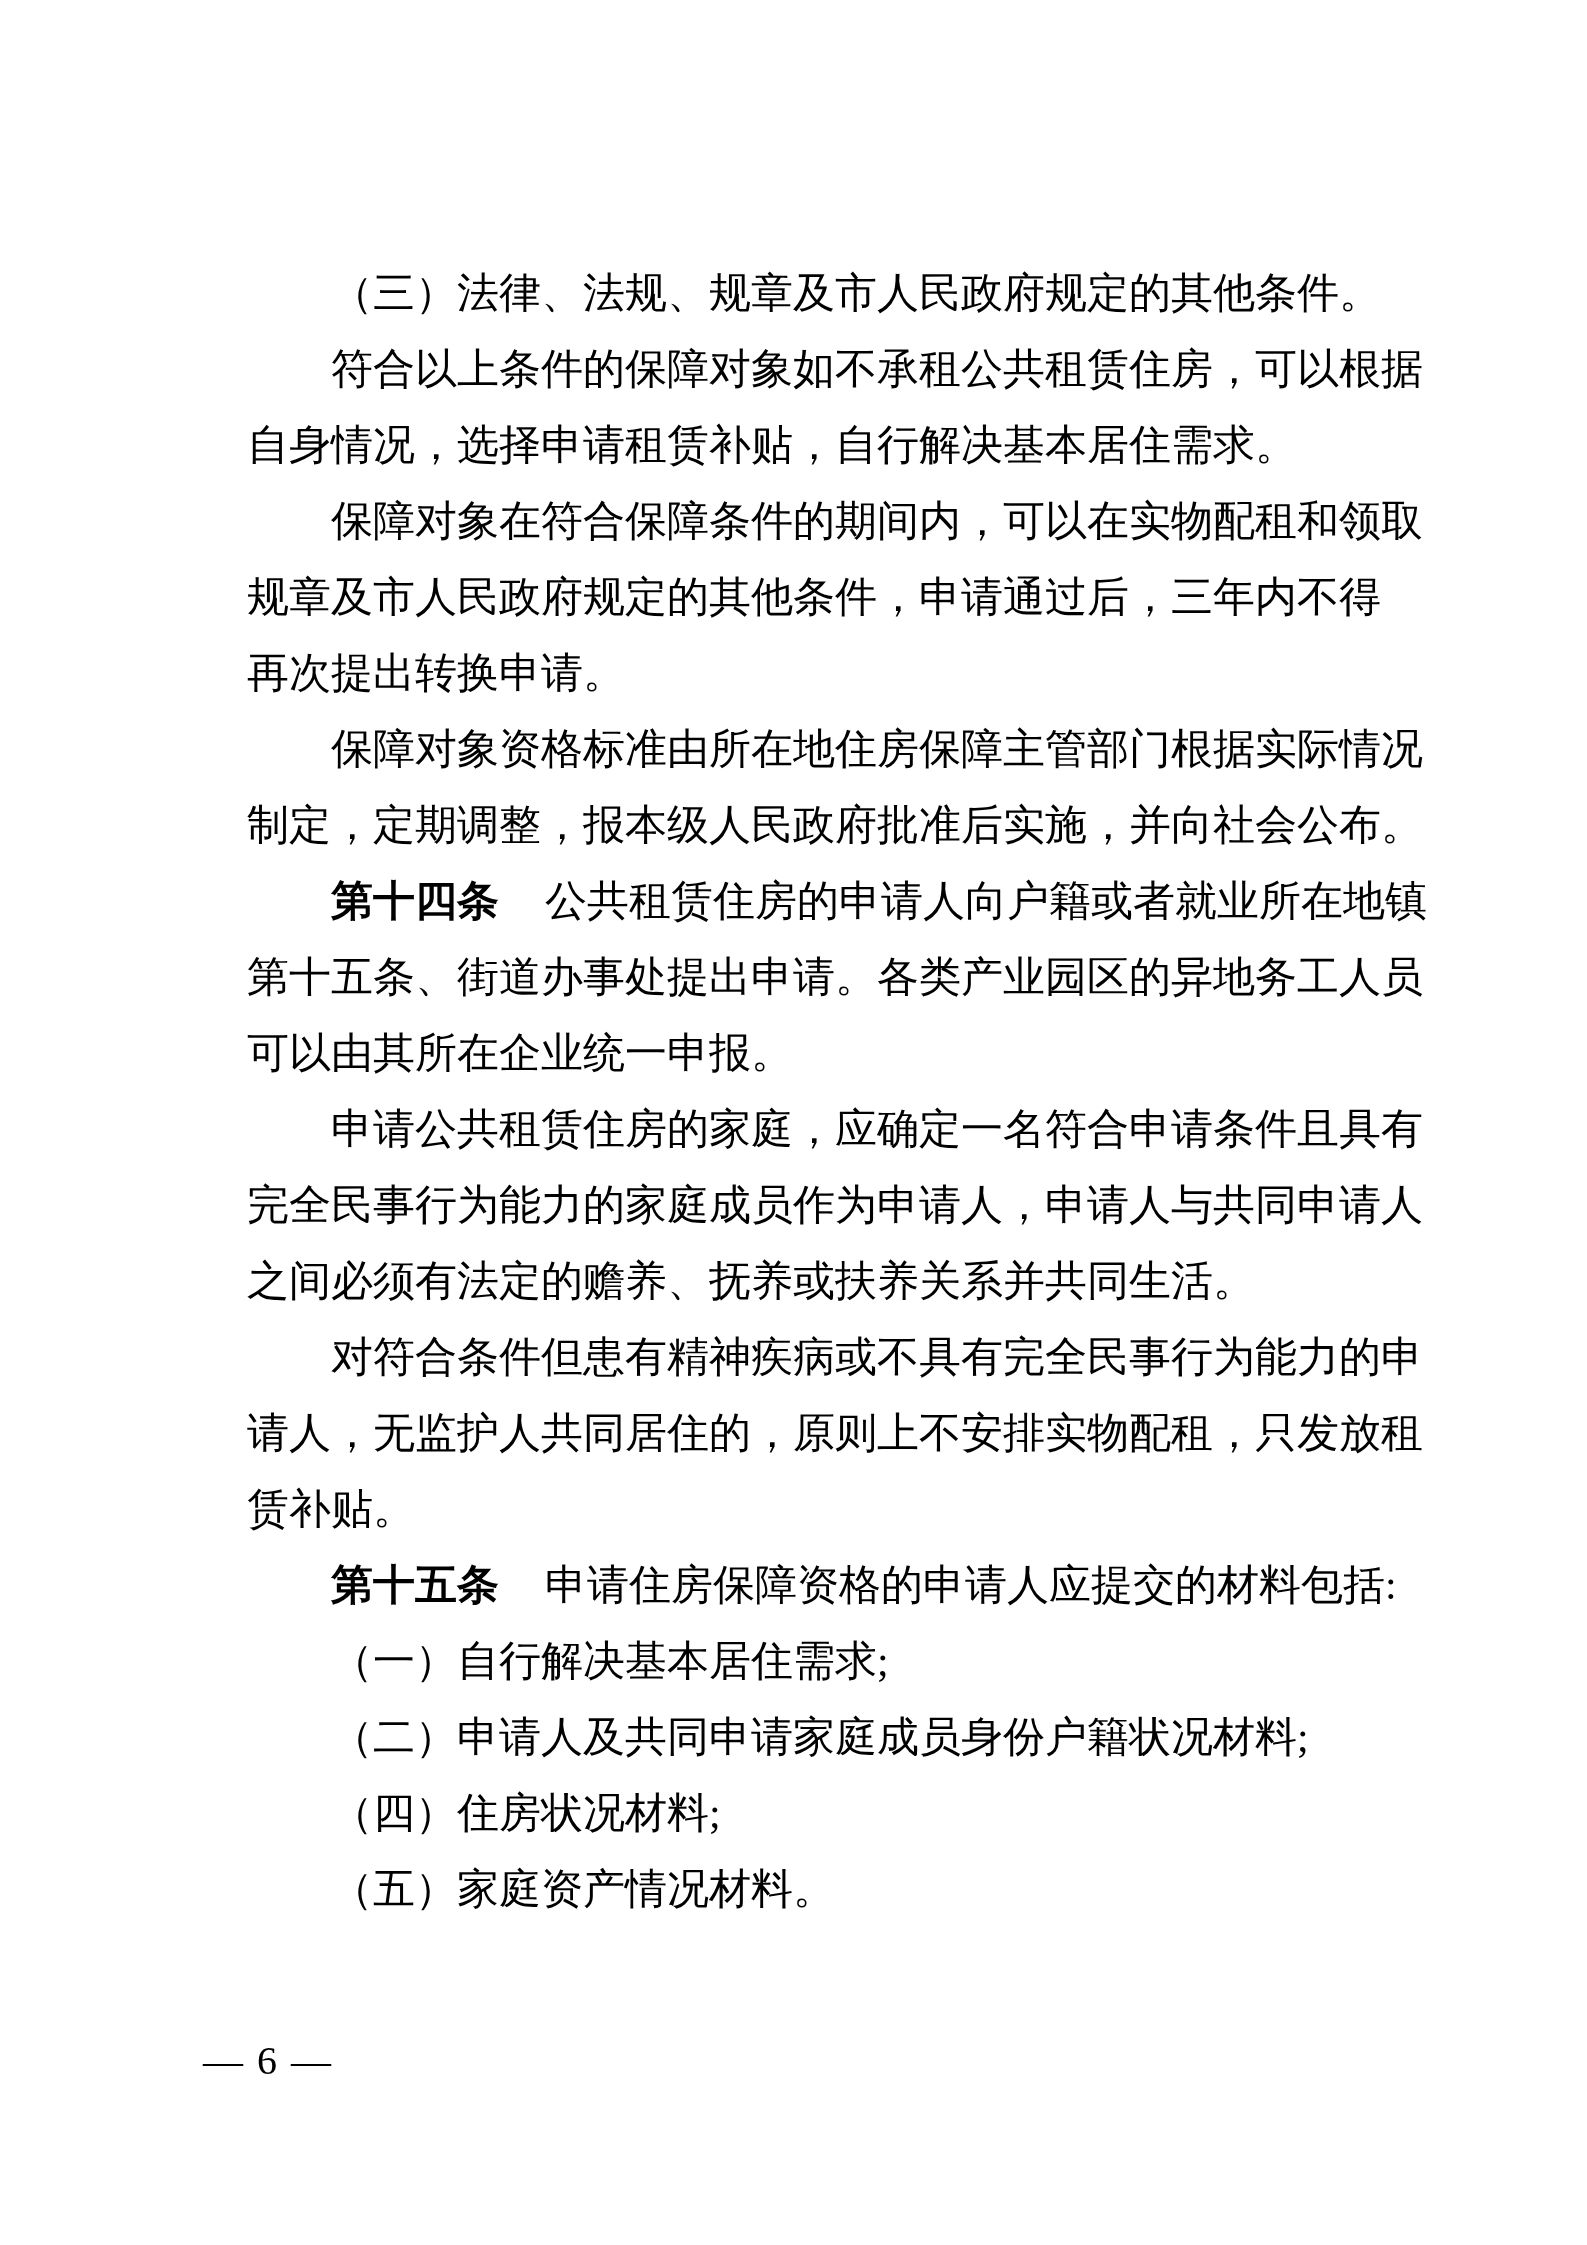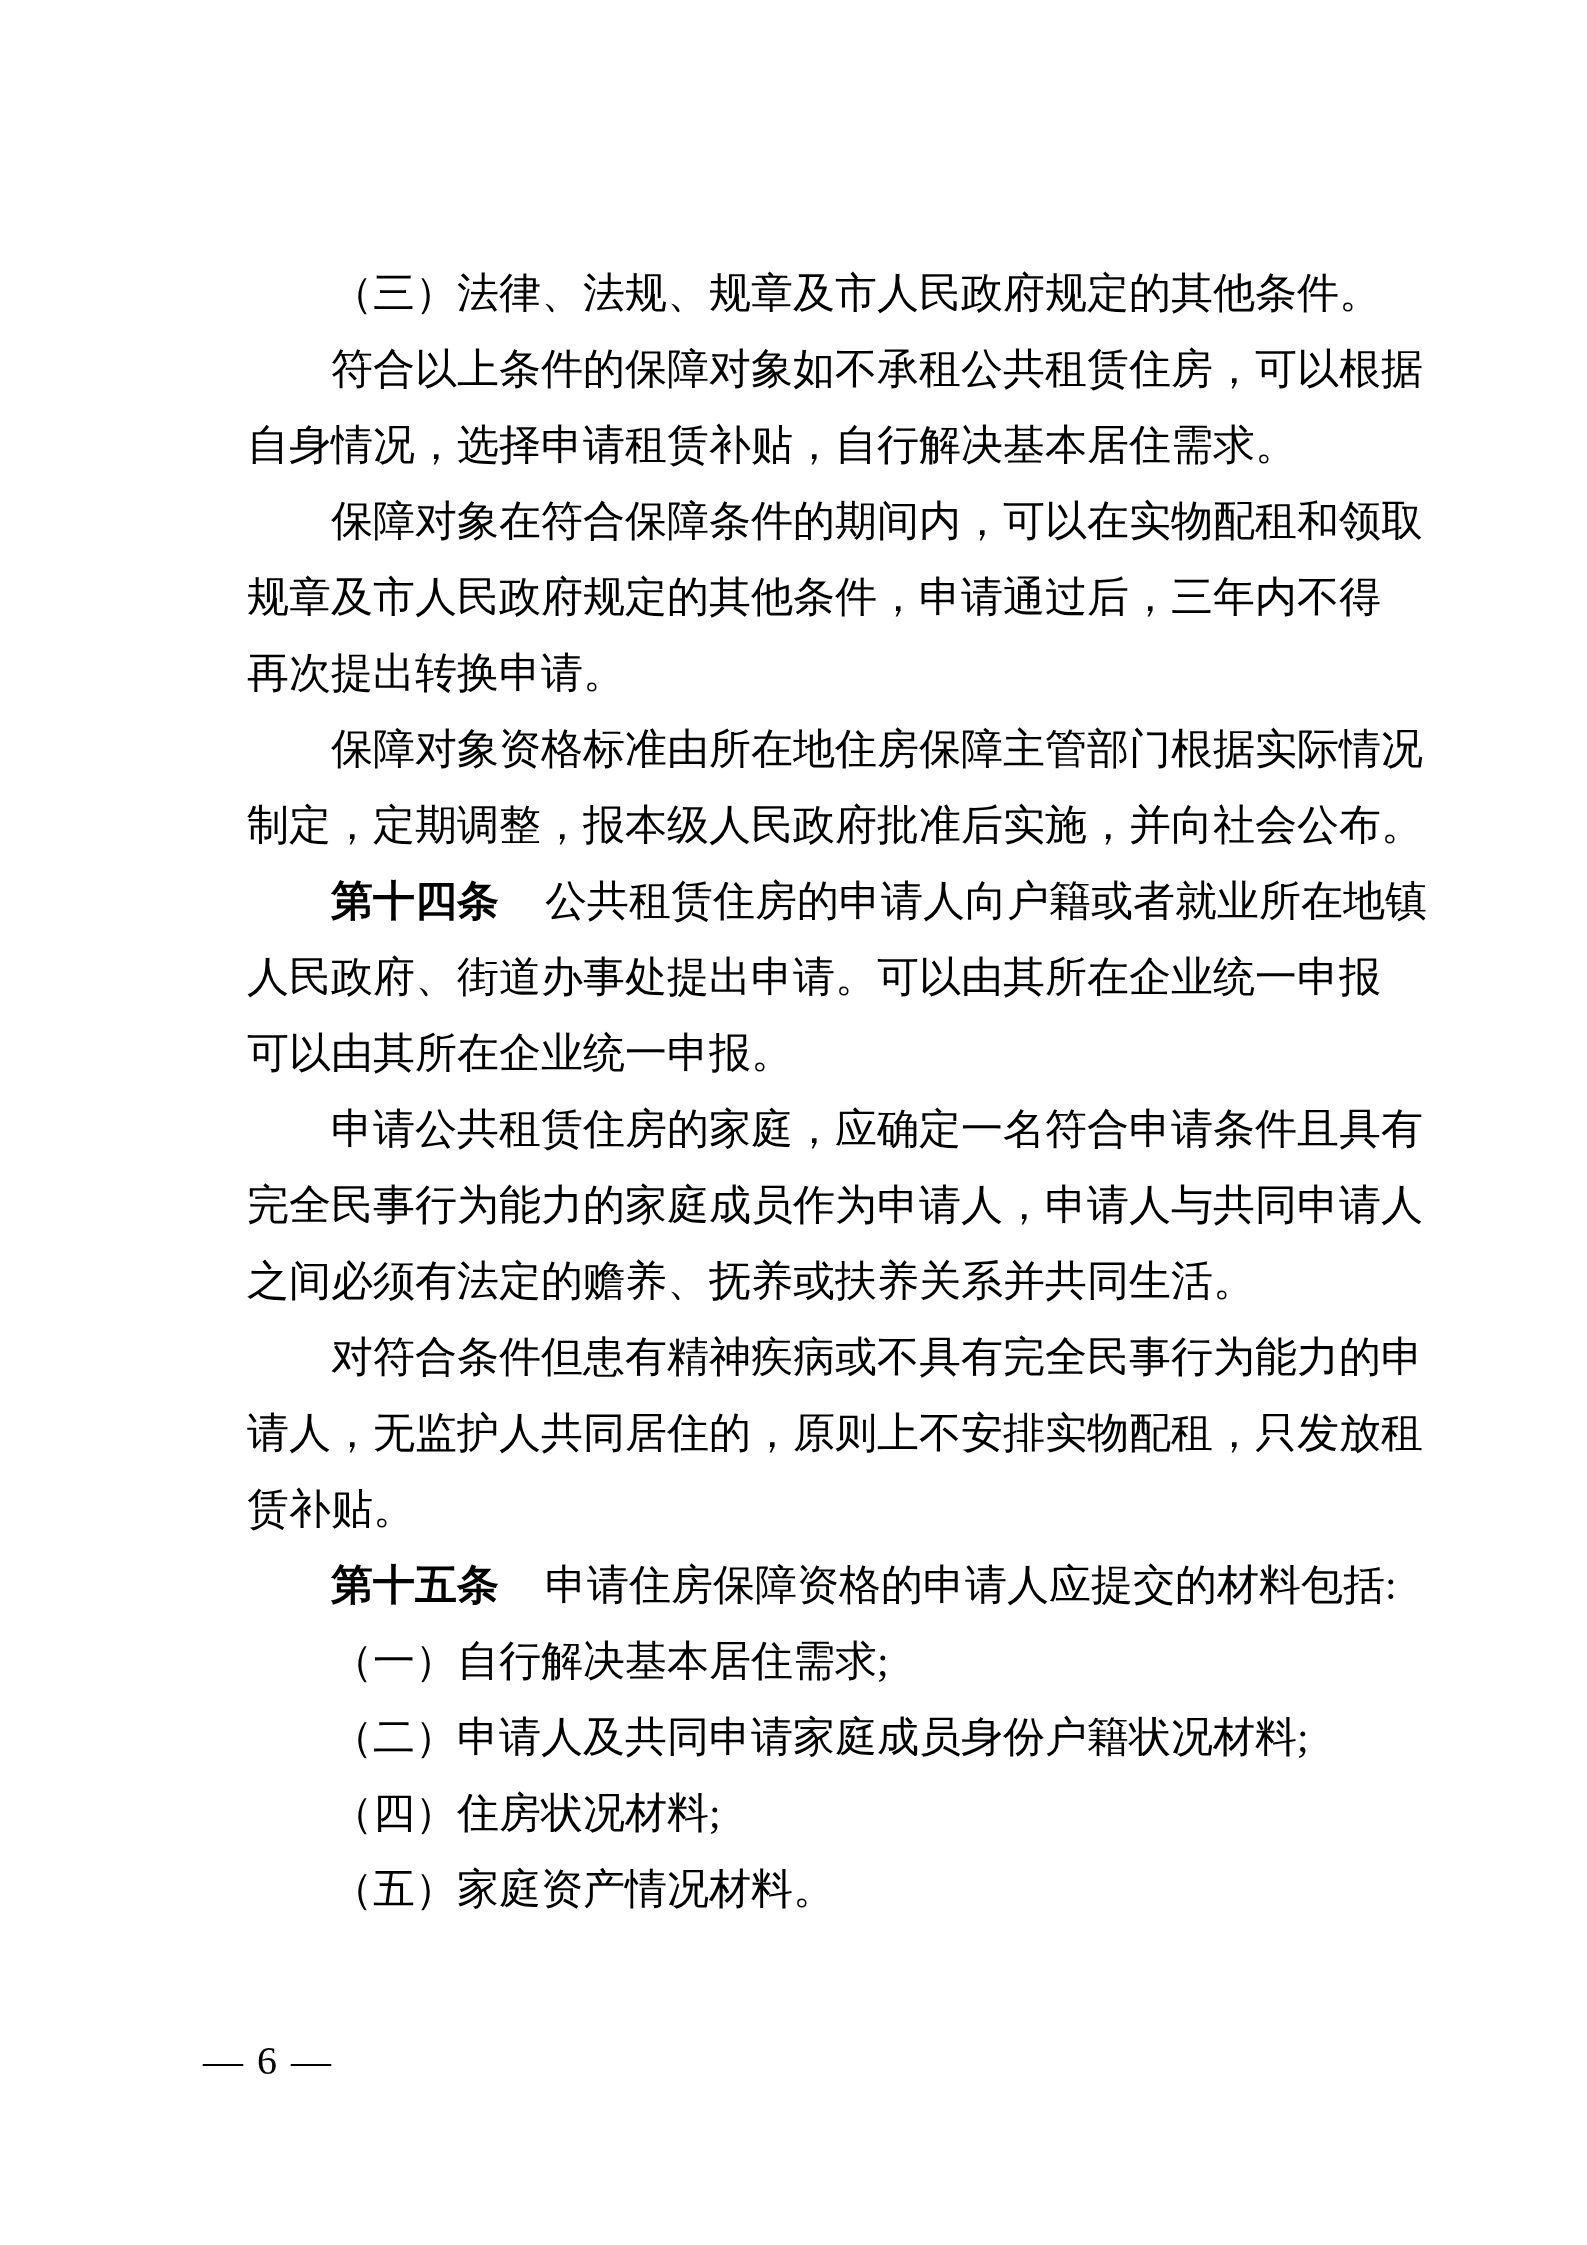--- a/index.html
+++ b/index.html
@@ -62,21 +62,21 @@
   <div class="text-block" id="text-block">
       <div class="line indent"><span class="run">（三）法律、法规、规章及市人民政府规定的其他条件。</span></div>
       <div class="line indent"><span class="run">符合以上条件的保障对象如不承租公共租赁住房，可以根据</span></div>
       <div class="line"><span class="run">自身情况，选择申请租赁补贴，自行解决基本居住需求。</span></div>
       <div class="line indent"><span class="run">保障对象在符合保障条件的期间内，可以在实物配租和领取</span></div>
       <div class="line"><span class="run">规章及市人民政府规定的其他条件，申请通过后，三年内不得</span></div>
       <div class="line"><span class="run">再次提出转换申请。</span></div>
       <div class="line indent"><span class="run">保障对象资格标准由所在地住房保障主管部门根据实际情况</span></div>
       <div class="line"><span class="run">制定，定期调整，报本级人民政府批准后实施，并向社会公布。</span></div>
       <div class="line indent"><span class="run bold gap">第十四条</span><span class="run">公共租赁住房的申请人向户籍或者就业所在地镇</span></div>
-      <div class="line"><span class="run">人民政府、街道办事处提出申请。可以由其所在企业统一申报</span></div>
+      <div class="line"><span class="run">第十五条、街道办事处提出申请。各类产业园区的异地务工人员</span></div>
       <div class="line"><span class="run">可以由其所在企业统一申报。</span></div>
       <div class="line indent"><span class="run">申请公共租赁住房的家庭，应确定一名符合申请条件且具有</span></div>
       <div class="line"><span class="run">完全民事行为能力的家庭成员作为申请人，申请人与共同申请人</span></div>
       <div class="line"><span class="run">之间必须有法定的赡养、抚养或扶养关系并共同生活。</span></div>
       <div class="line indent"><span class="run">对符合条件但患有精神疾病或不具有完全民事行为能力的申</span></div>
       <div class="line"><span class="run">请人，无监护人共同居住的，原则上不安排实物配租，只发放租</span></div>
       <div class="line"><span class="run">赁补贴。</span></div>
       <div class="line indent"><span class="run bold gap">第十五条</span><span class="run">申请住房保障资格的申请人应提交的材料包括:</span></div>
       <div class="line indent"><span class="run">（一）自行解决基本居住需求;</span></div>
       <div class="line indent"><span class="run">（二）申请人及共同申请家庭成员身份户籍状况材料;</span></div>

